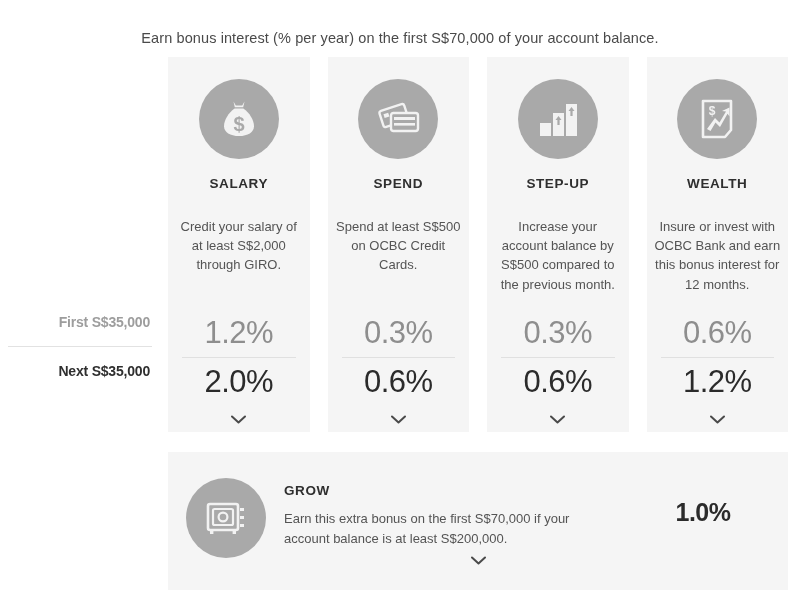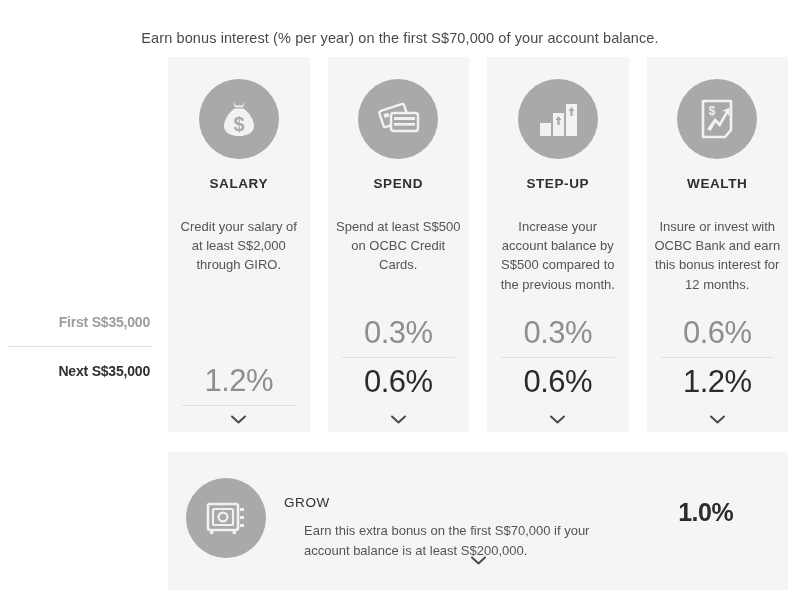--- a/index.html
+++ b/index.html
@@ -148,32 +148,30 @@
     align-items: flex-start;
     padding: 26px 0 0 18px;
   }
   .grow-text {
     margin-left: 18px;
     padding-top: 5px;
     flex: 1 1 auto;
   }
   .grow-title {
     font-size: 13.5px;
-    font-weight: normal;
+    font-weight: bold;
     color: #2f2f2f;
     letter-spacing: 0.6px;
-    margin-top: 12px;
   }
   .grow-desc {
     margin-top: 11px;
     font-size: 13px;
     line-height: 1.5;
     color: #545454;
     max-width: 330px;
-    margin-left: 20px;
   }
   .grow-rate {
     width: 170px;
     padding-top: 20px;
     text-align: center;
     font-size: 25px;
     font-weight: bold;
     color: #2b2b2b;
     letter-spacing: -0.5px;
   }
@@ -209,20 +207,21 @@
           <path fill="#f2f2f2" d="M17.5 5.5 L19.8 9.5 L26.2 9.5 L28.5 5.5 L27.2 11.2 L18.8 11.2 Z"></path>
           <path fill="#f2f2f2" d="M18.6 12.6 L27.4 12.6 C33.5 16.6 38 24.5 38 30.2 C38 36.2 31.8 40 23 40 C14.2 40 8 36.2 8 30.2 C8 24.5 12.5 16.6 18.6 12.6 Z"></path>
           <text x="23" y="35" font-family="Liberation Sans, sans-serif" font-size="20" font-weight="bold" fill="#a9a9a9" text-anchor="middle">$</text>
         </svg>
       </div>
       <div class="card-title">SALARY</div>
       <div class="card-desc">Credit your salary of at least S$2,000 through GIRO.</div>
       <div class="rates">
         <div class="rate-row first">1.2%</div>
         <div class="rate-divider"></div>
+        <div class="rate-row next">2.0%</div>
       </div>
       <div class="chevron">
         <svg width="15" height="9" viewBox="0 0 15 9">
             <path d="M1 1.5 L7.5 7.5 L14 1.5" stroke="#4a4a4a" stroke-width="2" fill="none" stroke-linecap="round" stroke-linejoin="round"></path>
           </svg>
       </div>
     </div>
 
     <div class="card">
       <div class="icon-circle">

